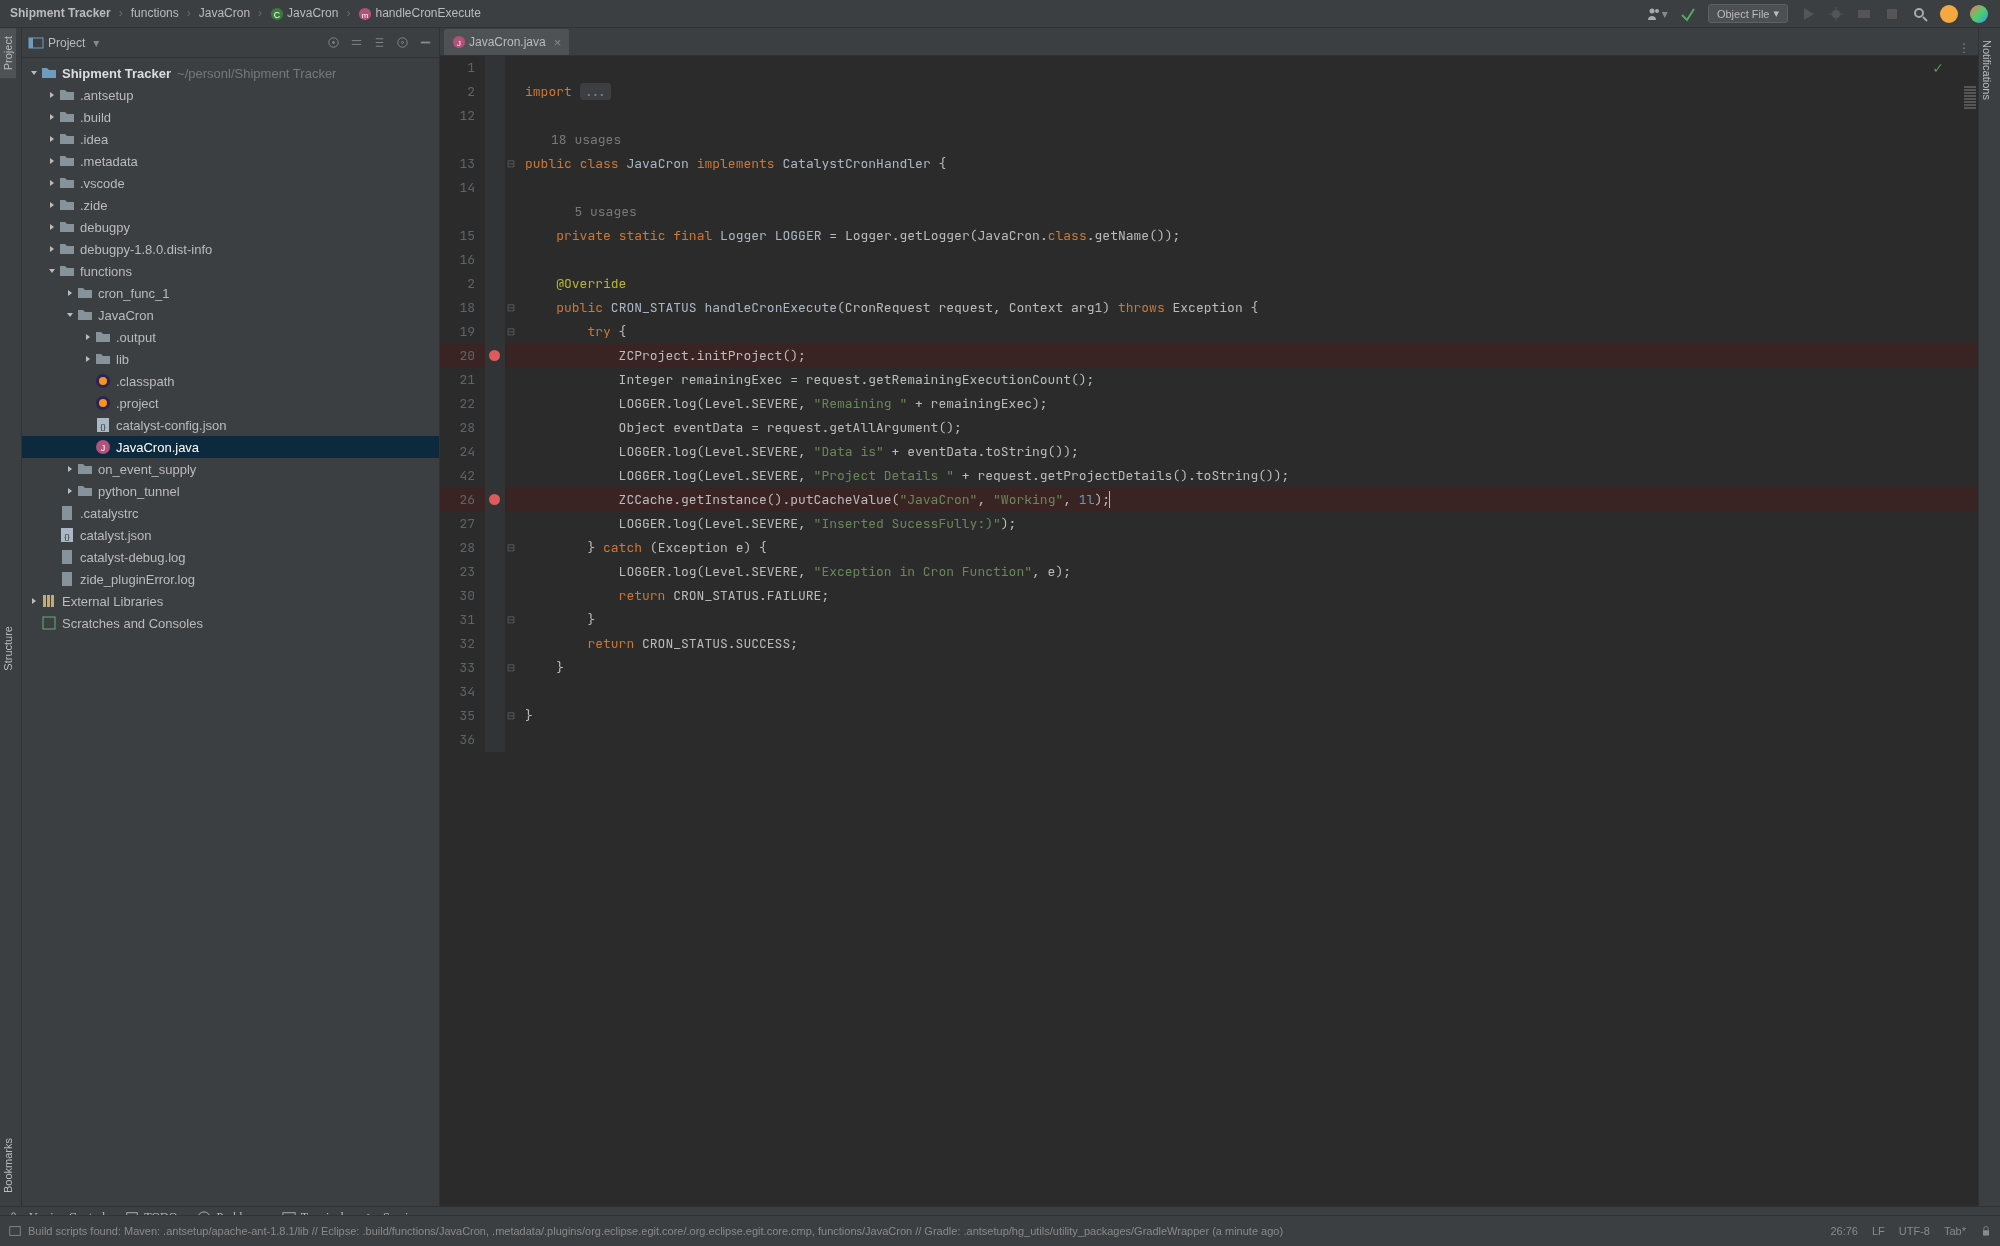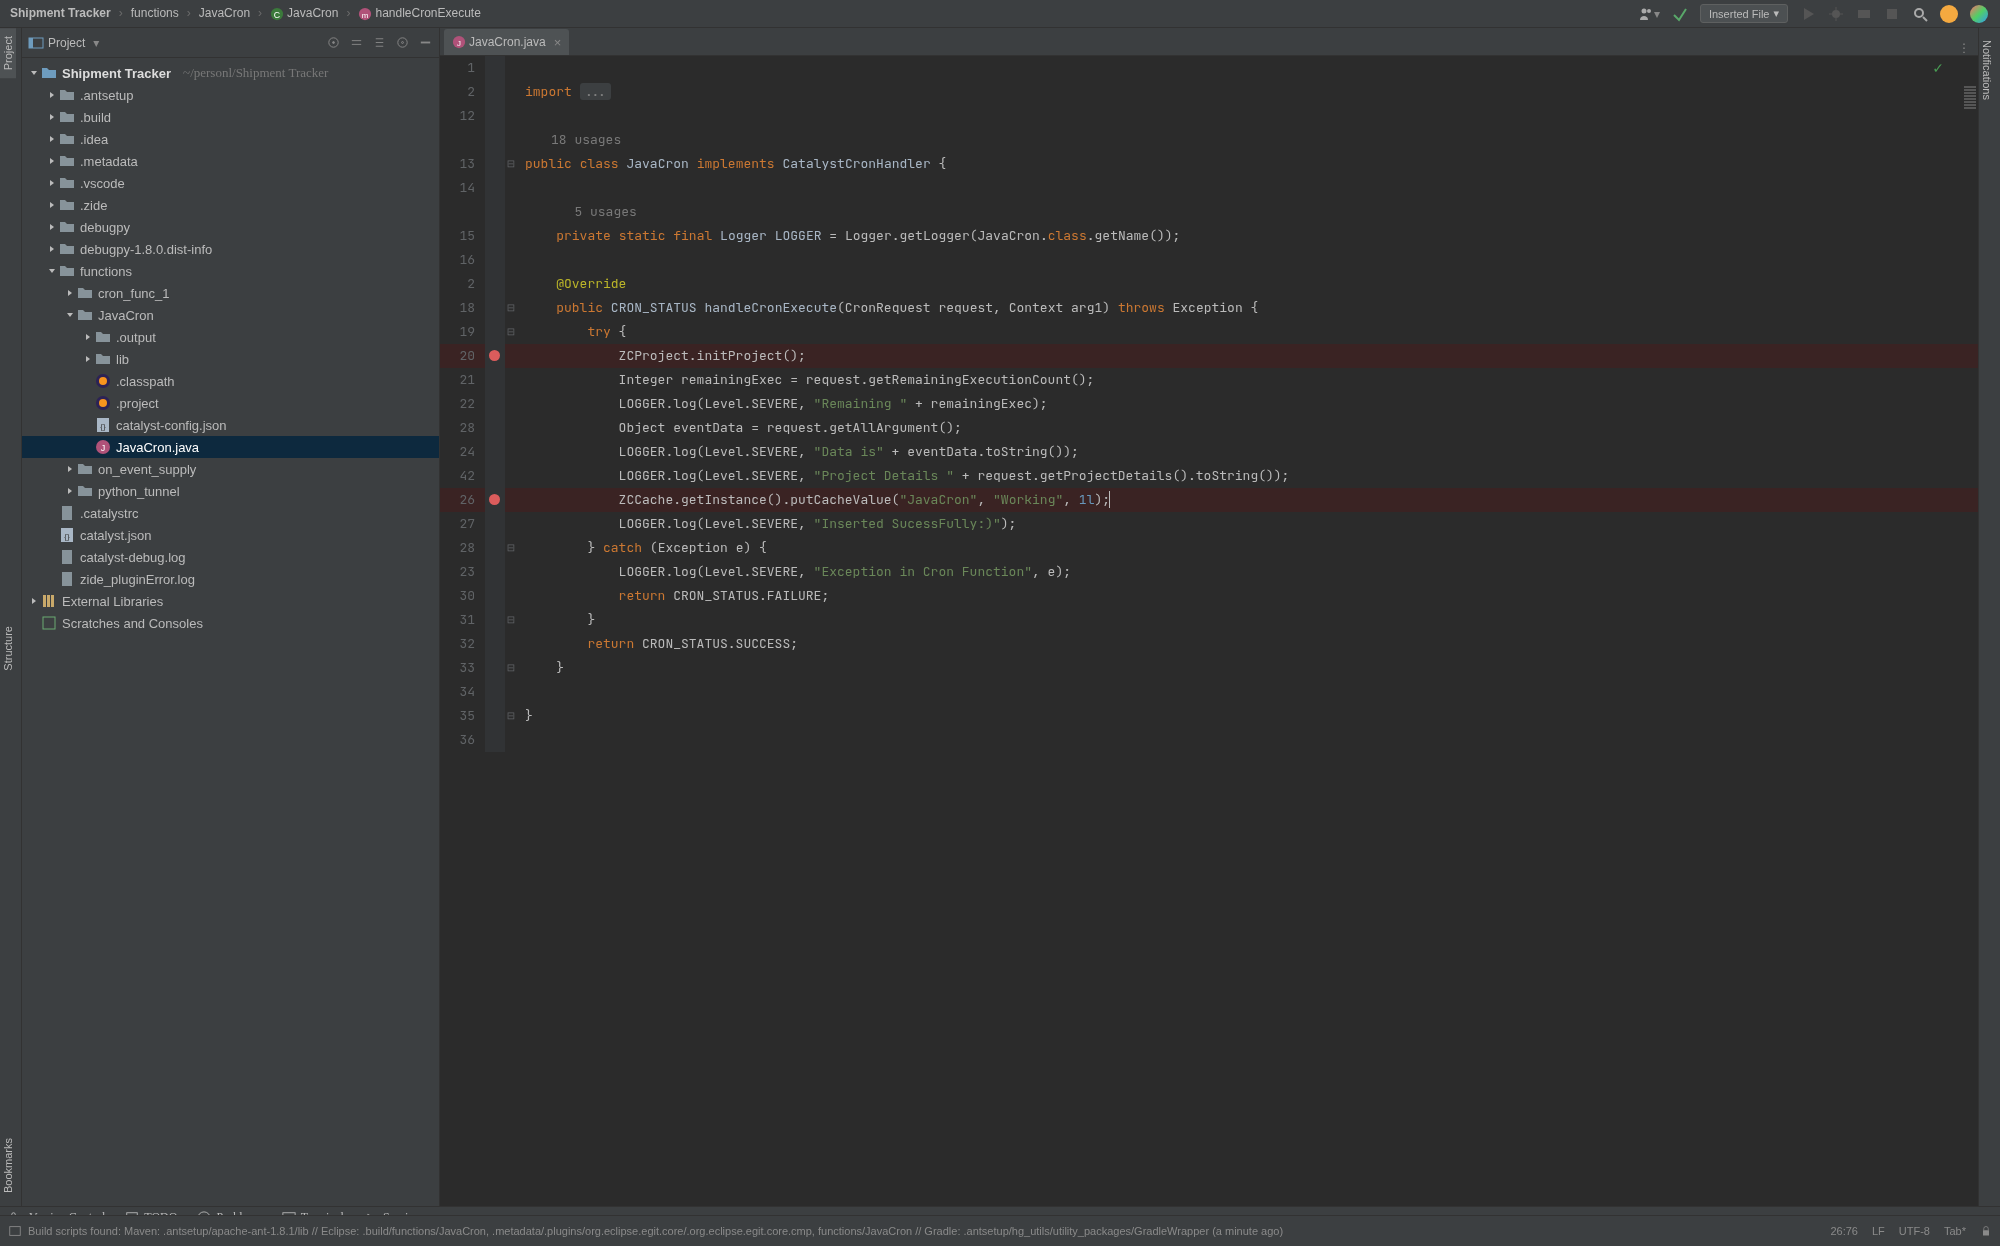--- a/index.html
+++ b/index.html
@@ -26,21 +26,21 @@
 .project-header .title { font-size:12px; color:#bbbbbb; margin-left:4px; }
 .project-header .ic { width:16px; height:16px; }
 .ph-actions { margin-left:auto; display:flex; gap:8px; }
 .ph-actions svg { width:15px; height:15px; color:#888; cursor:pointer; }
 .tree { flex:1; overflow:auto; padding:4px 0; font-size:13px; }
 .node { display:flex; align-items:center; height:22px; padding-left:6px; white-space:nowrap; cursor:pointer; }
 .node.selected { background:#0d293e; color:#fff; }
 .arrow { width:12px; height:12px; margin-right:1px; flex-shrink:0; }
 .arrow.none { visibility:hidden; }
 .nic { width:16px; height:16px; margin-right:5px; flex-shrink:0; }
-.node .path { color:#787878; margin-left:12px;font-family:Liberation Serif, serif; }
+.node .path { color:#787878; margin-left:6px; }
 .editor-area { position:absolute; left:440px; right:22px; top:28px; bottom:40px; background:#2b2b2b; display:flex; flex-direction:column; }
 .tab-bar { height:28px; background:#3c3f41; display:flex; align-items:flex-end; border-bottom:1px solid #323232; }
 .file-tab { height:26px; background:#4e5254; display:flex; align-items:center; padding:0 8px; font-size:12px; color:#bbbbbb; margin-left:4px; border-top-left-radius:3px; border-top-right-radius:3px; position:relative; }
 .file-tab .close { margin-left:8px; font-size:13px; color:#888; cursor:pointer; }
 .tab-actions { margin-left:auto; padding:0 8px; color:#888; cursor:pointer; }
 .editor-body { flex:1; display:flex; overflow:hidden; }
 .gutter-line { width:45px; text-align:right; color:#606366; padding-right:10px; font-family:"JetBrains Mono",Menlo,monospace; font-size:13px; line-height:24px; }
 .gutter-bp { width:20px; background:#313335; position:relative; }
 .bp { width:11px; height:11px; border-radius:50%; background:#db5c5c; margin-left:4px; }
 .gutter-fold { width:12px; color:#606366; font-size:10px; line-height:24px; text-align:center; }
@@ -92,21 +92,21 @@
           <circle cx="6" cy="5" r="2.5"></circle>
           <circle cx="11" cy="5" r="2"></circle>
           <path d="M2 14c0-3 2-4 4-4s4 1 4 4"></path>
         </svg>▾</div>
     <div class="top-btn">
         <svg viewBox="0 0 16 16" fill="none" stroke="#59a869" stroke-width="2">
           <path d="M2 9l5 5L14 3"></path>
         </svg>
       </div>
     <div class="run-config">
-        <span>Inserted File</span> 
+        <span>Object File</span> 
         <span>▾</span>
       </div>
     <div class="top-btn">
         <svg viewBox="0 0 16 16" fill="#555">
           <path d="M4 2l10 6-10 6z"></path>
         </svg>
       </div>
     <div class="top-btn">
         <svg viewBox="0 0 16 16" fill="#555">
           <circle cx="8" cy="8" r="4"></circle>

